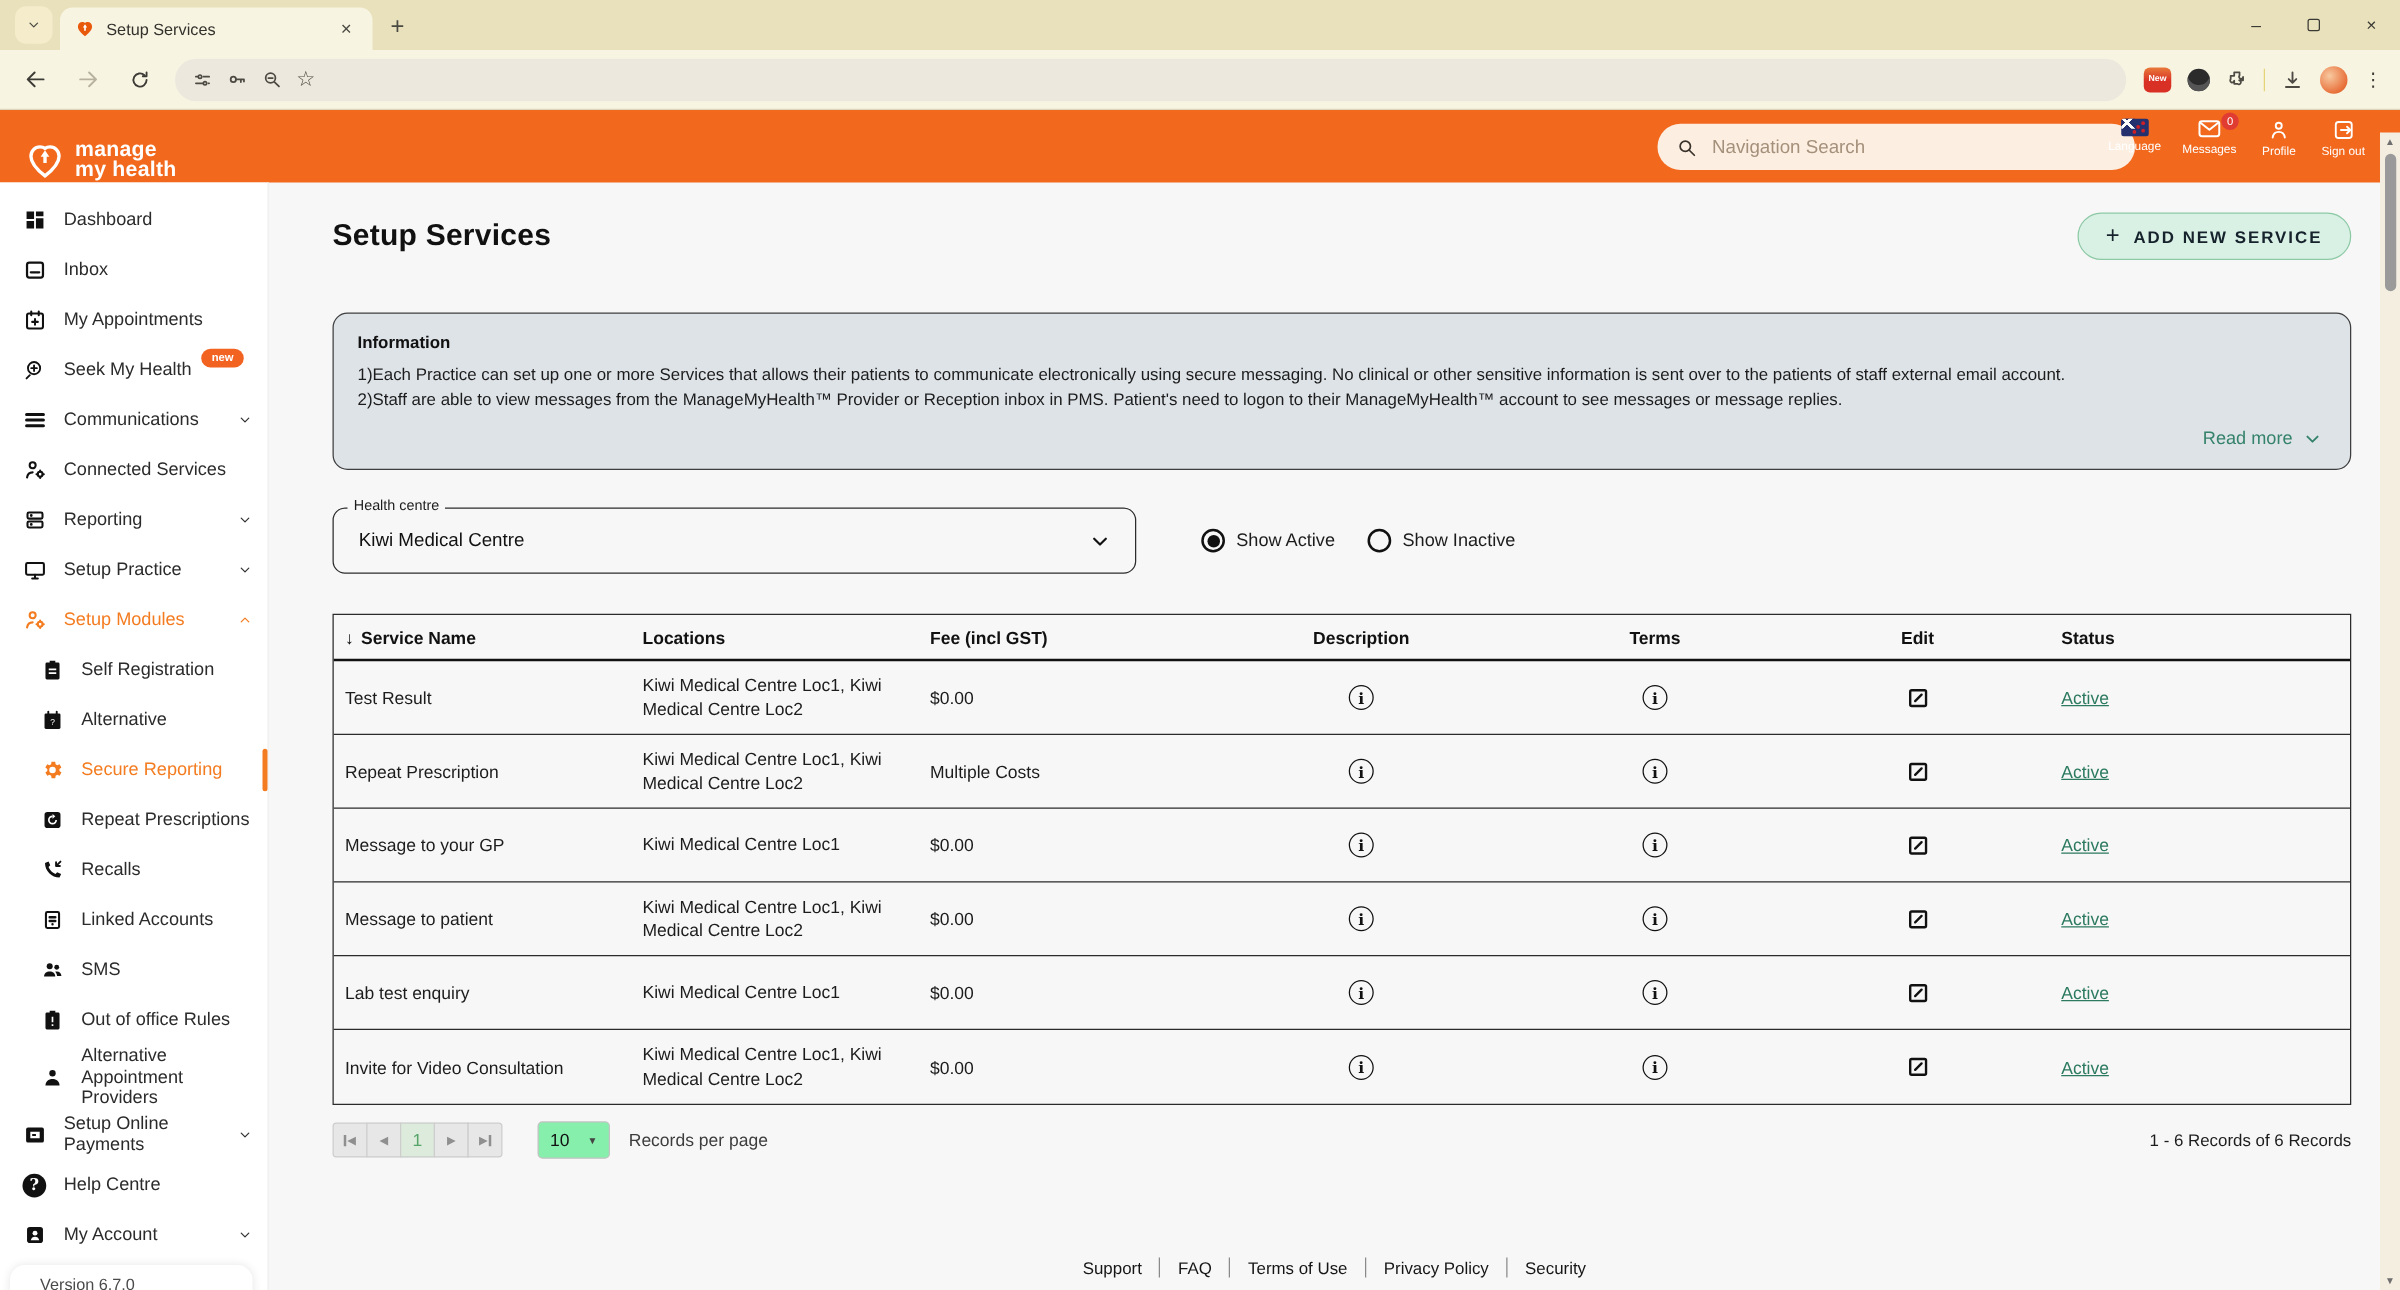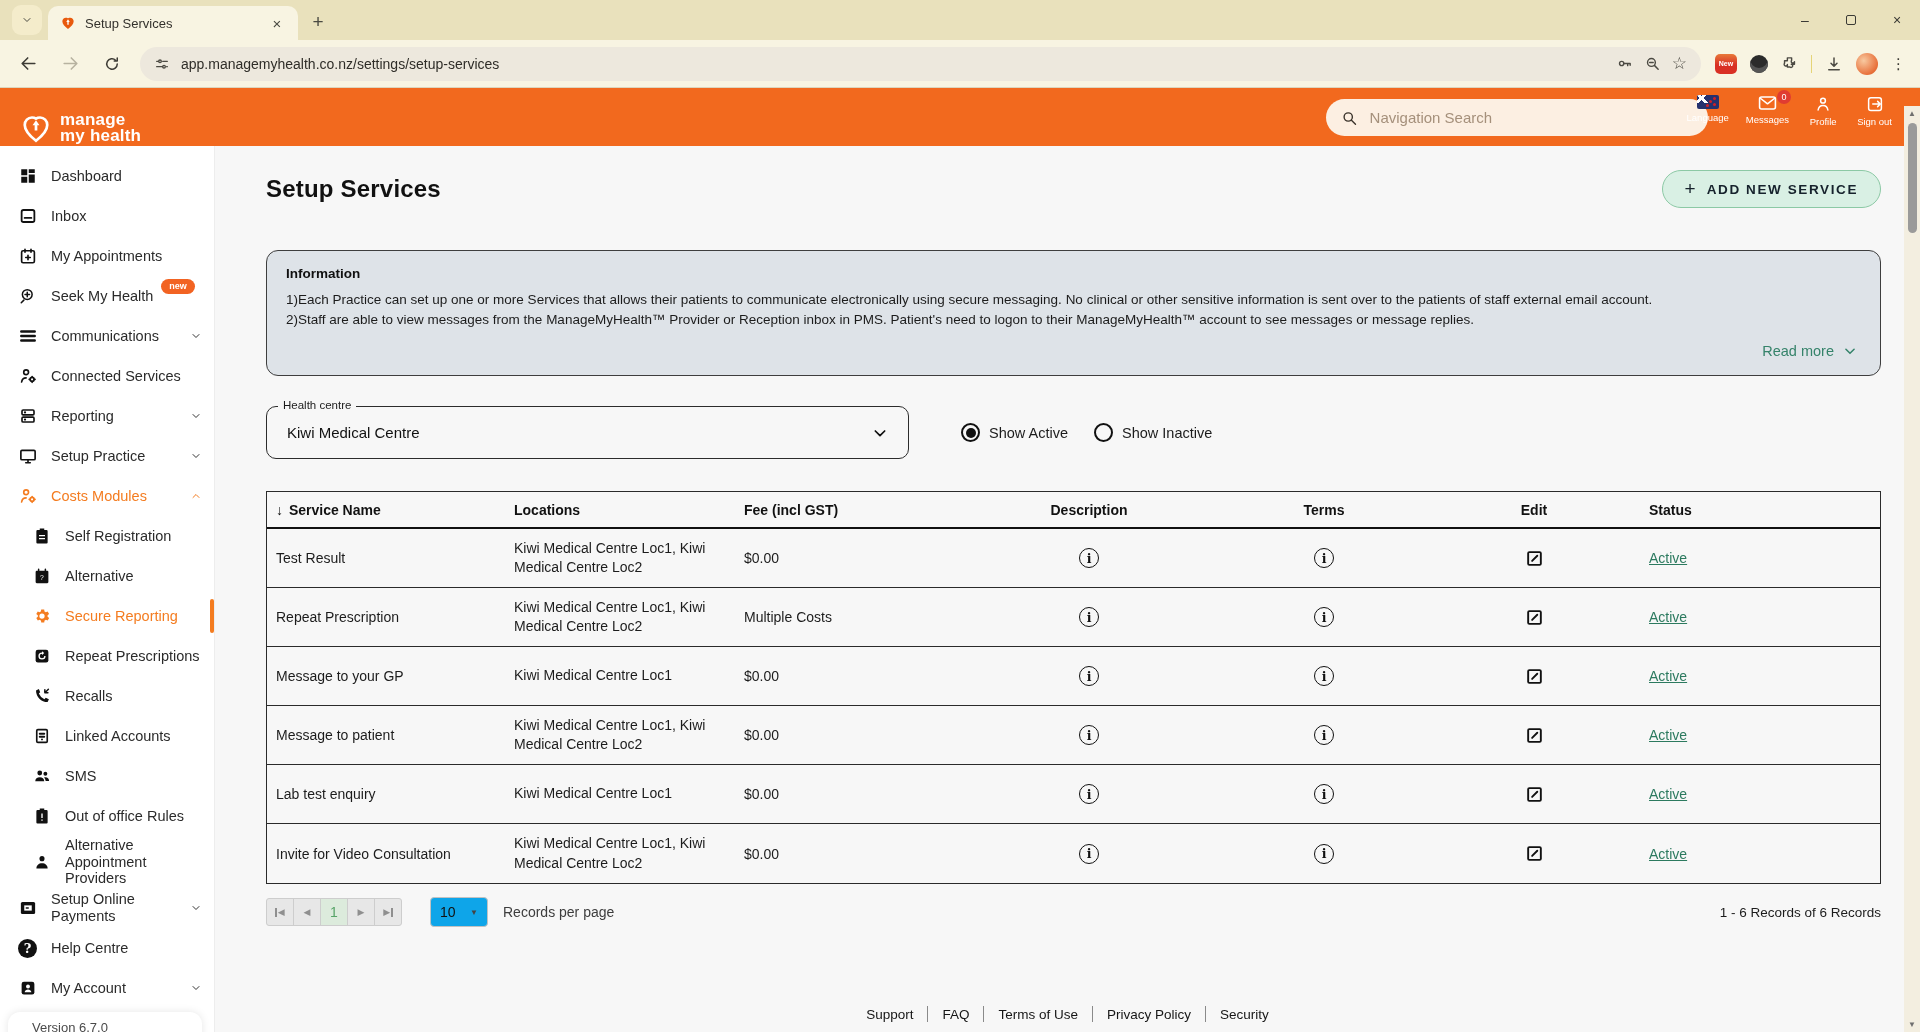--- a/index.html
+++ b/index.html
@@ -104,21 +104,21 @@
   .pag-row { display:flex; align-items:center; margin-top:13px; }
   .pg-group { display:flex; }
   .pg-btn { width:28px; height:28px; background:#e7e7e7; border:1px solid #cdcdcd; margin-left:-1px; display:grid; place-items:center; color:#8f8f8f; font-size:9px; cursor:pointer; }
   .pg-btn:first-child { border-radius:3px 0 0 3px; margin-left:0; }
   .pg-btn:last-child { border-radius:0 3px 3px 0; }
   .pg-btn.cur { background:#dcebdc; color:#57a468; font-size:14px; }
   .pg-bar { display:flex; align-items:center; gap:1px; }
   .pg-bar::before { content:""; width:1.5px; height:9px; background:currentColor; }
   .pg-bar.r::before { display:none; }
   .pg-bar.r::after { content:""; width:1.5px; height:9px; background:currentColor; }
-  .size-select { margin-left:28px; width:58px; height:30px; background:#0ea5e9; border:1px solid #c2c2c2; border-radius:4px; display:flex; align-items:center; justify-content:space-between; padding:0 9px; font-size:14px; color:#111; cursor:pointer; }
+  .size-select { margin-left:28px; width:58px; height:30px; background:#86efac; border:1px solid #c2c2c2; border-radius:4px; display:flex; align-items:center; justify-content:space-between; padding:0 9px; font-size:14px; color:#111; cursor:pointer; }
   .size-select .dn { font-size:8px; color:#444; }
   .pg-label { margin-left:15px; font-size:14px; color:#3d3d3d; }
   .pg-summary { margin-left:auto; font-size:13.5px; color:#1c1c1c; }
 
   .footer { position:absolute; bottom:10px; left:0; right:0; display:flex; justify-content:center; align-items:center; font-size:13.5px; color:#161616; }
   .footer .flink { padding:0 14px; cursor:pointer; }
   .footer .fsep { width:1px; height:16px; background:#8a8a8a; }
 
   
   .scrollbar { position:absolute; right:0; top:106px; bottom:0; width:16px; background:#f3eee0; display:flex; flex-direction:column; align-items:center; }
@@ -172,21 +172,20 @@
   </div>
   <div class="addressbar">
     <span class="abar-ic">
       <svg class="ic" width="16" height="16" viewBox="0 0 24 24">
           <circle cx="9" cy="8" r="2"></circle>
           <path d="M13 8h7M4 8h3"></path>
           <circle cx="15" cy="16" r="2"></circle>
           <path d="M4 16h9M19 16h1"></path>
         </svg>
     </span>
-    <span class="url">app.managemyhealth.co.nz/settings/setup-services</span>
     <span class="abar-ic">
       <svg class="ic" width="17" height="17" viewBox="0 0 24 24">
           <circle cx="8" cy="12" r="3"></circle>
           <path d="M11 12h9M16.5 12v3M20 12v2.5"></path>
         </svg>
     </span>
     <span class="abar-ic">
       <svg class="ic" width="17" height="17" viewBox="0 0 24 24">
           <circle cx="10.5" cy="10.5" r="5.5"></circle>
           <path d="M15 15l5 5M8 10.5h5"></path>
@@ -360,21 +359,21 @@
     </div>
     <div class="sitem orange">
       <span class="sic">
           <svg class="ic" width="18" height="18" viewBox="0 0 24 24" style="stroke-width:2.2">
             <circle cx="9.5" cy="7" r="3.2"></circle>
             <path d="M3.5 20c.5-3.6 2.9-5.5 6-5.5"></path>
             <circle cx="17.5" cy="16.5" r="2.6"></circle>
             <path d="M17.5 12.6v1.3M17.5 19.1v1.3M13.6 16.5h1.3M20.1 16.5h1.3"></path>
           </svg>
         </span>
-      <span class="lbl">Costs Modules</span>
+      <span class="lbl">Setup Modules</span>
       <span class="chev">
           <svg class="ic" width="12" height="12" viewBox="0 0 24 24">
             <path d="M6 15l6-6 6 6"></path>
           </svg>
         </span>
     </div>
     <div class="sitem sub">
       <span class="sic">
           <svg class="ic fill" width="18" height="18" viewBox="0 0 24 24">
             <path d="M6 4h12a1.5 1.5 0 0 1 1.5 1.5v15A1.5 1.5 0 0 1 18 22H6a1.5 1.5 0 0 1-1.5-1.5v-15A1.5 1.5 0 0 1 6 4zm3-2h6v3H9z"></path>

